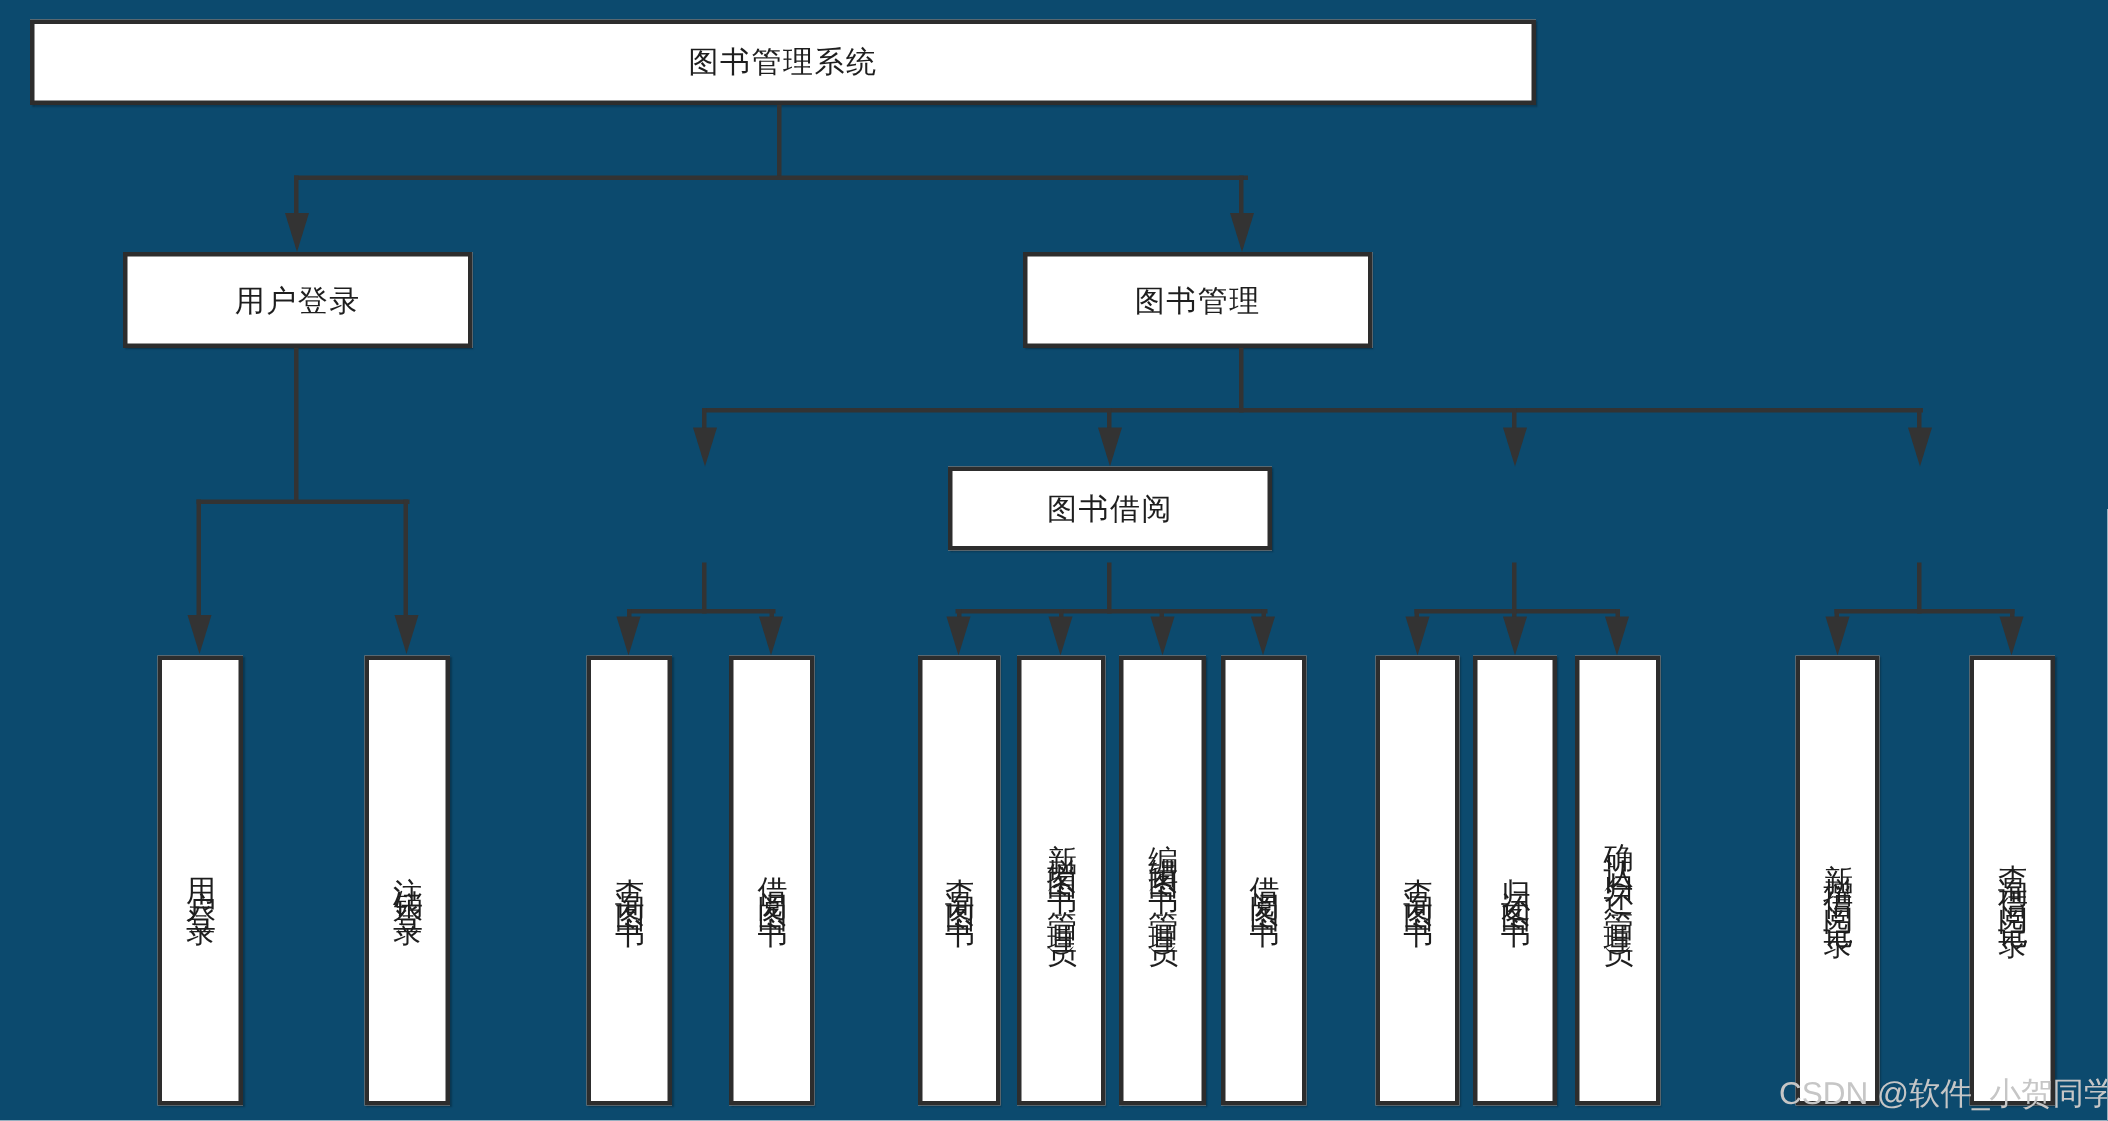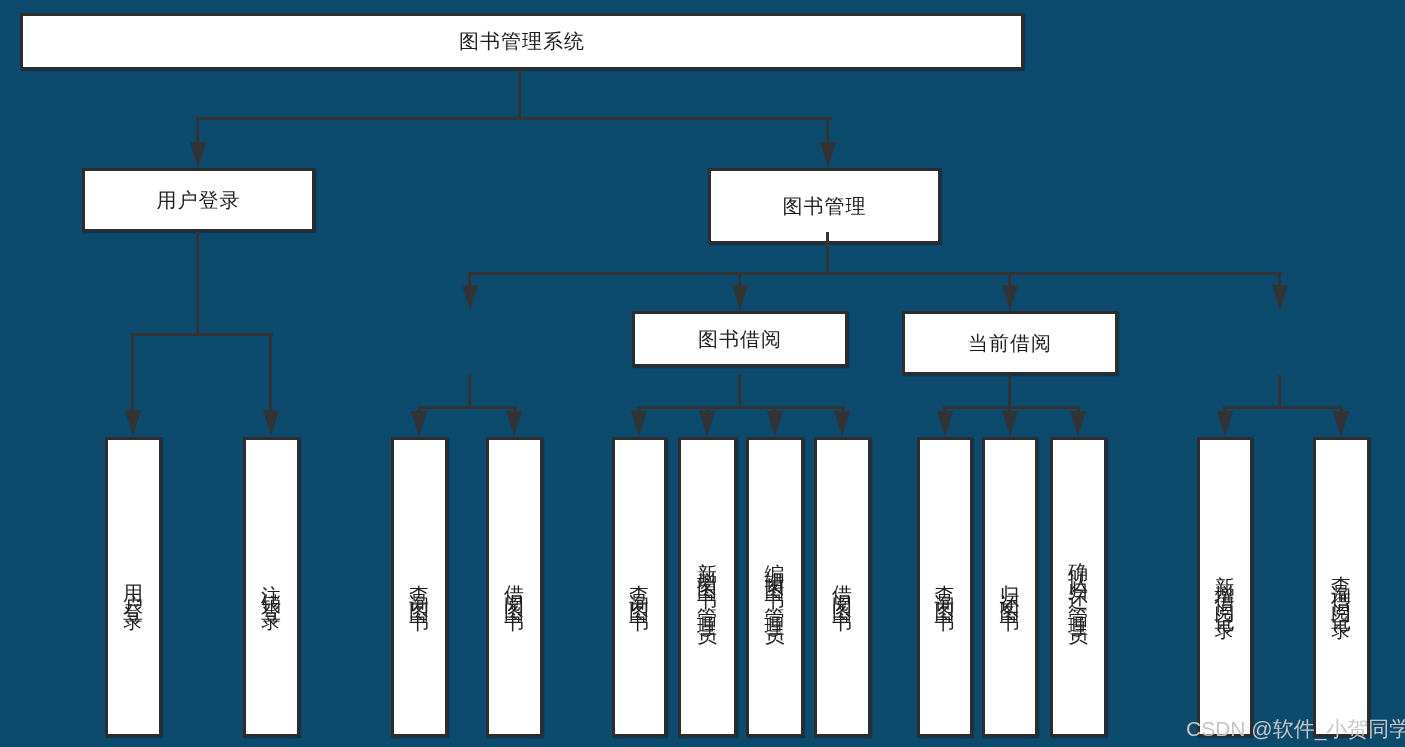--- a/index.html
+++ b/index.html
@@ -54,21 +54,21 @@
   <div class="vl" style="left:518px;top:70px;height:49px"></div>
   <div class="hl" style="left:196px;top:117px;width:636px"></div>
   <div class="vl" style="left:196px;top:117px;height:27px"></div>
   <div class="arr" style="left:190px;top:142px"></div>
   <div class="vl" style="left:826px;top:117px;height:27px"></div>
   <div class="arr" style="left:820px;top:142px"></div>
 
   <div class="box hbox" style="left:82px;top:168px;width:233px;height:64px">
     <span>用户登录</span>
   </div>
-  <div class="box hbox" style="left:708px;top:168px;width:233px;height:76px">
+  <div class="box hbox" style="left:682px;top:168px;width:233px;height:64px">
     <span>图书管理</span>
   </div>
 
   <div class="vl" style="left:196px;top:232px;height:103px"></div>
   <div class="hl" style="left:131px;top:333px;width:142px"></div>
   <div class="vl" style="left:131px;top:333px;height:78px"></div>
   <div class="arr" style="left:125px;top:410px"></div>
   <div class="vl" style="left:269px;top:333px;height:78px"></div>
   <div class="arr" style="left:263px;top:410px"></div>
 
@@ -78,23 +78,20 @@
   <div class="arr" style="left:462px;top:285px"></div>
   <div class="vl" style="left:738px;top:272px;height:15px"></div>
   <div class="arr" style="left:732px;top:285px"></div>
   <div class="vl" style="left:1008px;top:272px;height:15px"></div>
   <div class="arr" style="left:1002px;top:285px"></div>
   <div class="vl" style="left:1278px;top:272px;height:15px"></div>
   <div class="arr" style="left:1272px;top:285px"></div>
 
   <div class="box hbox" style="left:632px;top:311px;width:216px;height:56px">
     <span>图书借阅</span>
-  </div>
-  <div class="box hbox" style="left:902px;top:311px;width:216px;height:64px">
-    <span>当前借阅</span>
   </div>
 
   <div class="vl" style="left:468px;top:375px;height:34px"></div>
   <div class="hl" style="left:418px;top:406px;width:99px"></div>
   <div class="vl" style="left:418px;top:406px;height:8px"></div>
   <div class="arr" style="left:411px;top:411px"></div>
   <div class="vl" style="left:513px;top:406px;height:8px"></div>
   <div class="arr" style="left:506px;top:411px"></div>
 
   <div class="vl" style="left:738px;top:375px;height:34px"></div>

